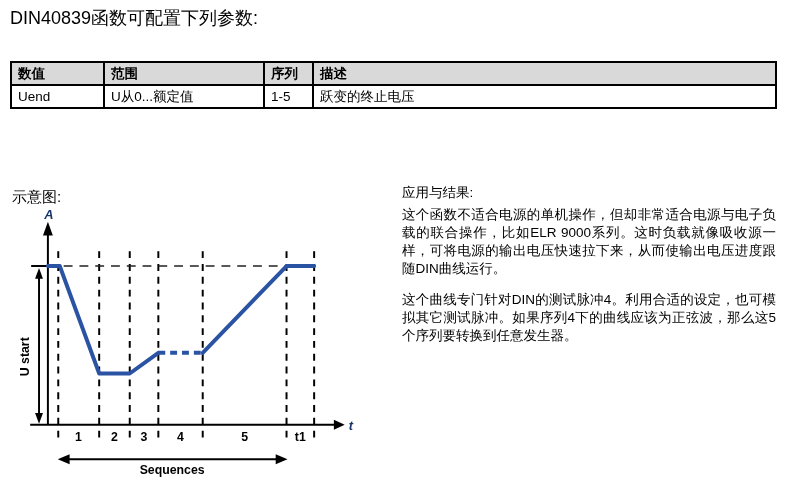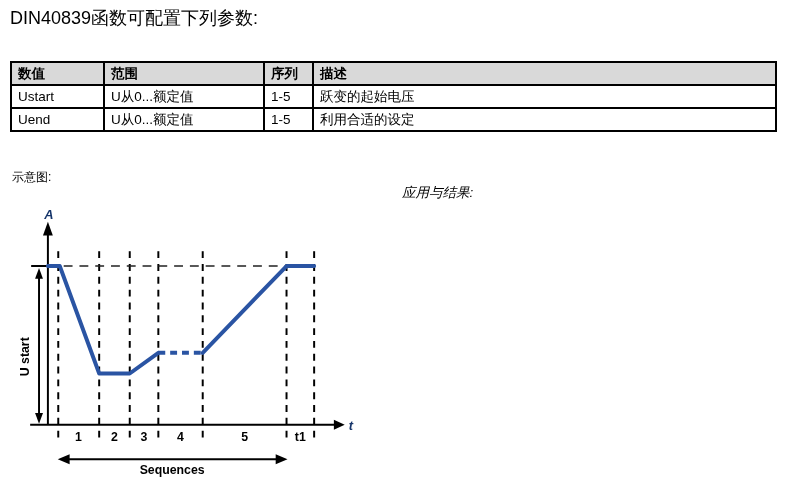--- a/index.html
+++ b/index.html
@@ -16,27 +16,27 @@
   .param-table th,.param-table td{
     border:2px solid #000;font-size:13.5px;padding:1px 6px;height:19px;
     text-align:left;overflow:hidden;white-space:nowrap;font-weight:normal;
     vertical-align:middle;
   }
   .param-table th{background:#d9d9d9;font-weight:bold;}
   .col-name{width:93px;}
   .col-range{width:160px;}
   .col-seq{width:49px;}
   .col-desc{width:463px;}
-  .schematic-label{position:absolute;left:12px;top:169px;font-size:12px;}
+  .schematic-label{position:absolute;left:12px;top:188px;font-size:15px;}
   .schematic{position:absolute;left:0;top:196px;width:365px;height:283px;}
   .right-col{
     position:absolute;left:402px;top:184px;width:374px;
     font-size:13.5px;line-height:18px;text-align:justify;
   }
-  .right-col .heading{margin:0 0 4px 0;font-style:italic;}
+  .right-col .heading{margin:0 0 4px 0;}
   .right-col p{margin:0 0 13px 0;}
   svg text{font-family:"Liberation Sans","DejaVu Sans",sans-serif;}
   .axis-label{font-size:13px;font-style:italic;font-weight:bold;fill:#17366b;}
   .diagram-bold{font-size:12.5px;font-weight:bold;fill:#000;}
 </style>
 </head>
 <body>
 
 <div class="doc-title">DIN40839函数可配置下列参数:</div>
 
@@ -48,30 +48,24 @@
       <col class="col-desc">
   </colgroup>
   <tbody>
       <tr>
     <th>数值</th>
     <th>范围</th>
     <th>序列</th>
     <th>描述</th>
   </tr>
   <tr>
-    <td>Ustart</td>
-    <td>U从0...额定值</td>
-    <td>1-5</td>
-    <td>跃变的起始电压</td>
-  </tr>
-  <tr>
     <td>Uend</td>
     <td>U从0...额定值</td>
     <td>1-5</td>
-    <td>利用合适的设定</td>
+    <td>跃变的终止电压</td>
   </tr>
 </tbody>
   </table>
 
 <div class="schematic-label">示意图:</div>
 
 <svg class="schematic" viewBox="0 0 365 287" width="365" height="287" xmlns="http://www.w3.org/2000/svg">
 
   <g stroke="#000" stroke-width="2" stroke-dasharray="7 6" fill="none">
     <line x1="56.5" y1="56" x2="56.5" y2="251"></line>
@@ -113,13 +107,15 @@
   </g>
 
   <line x1="63" y1="267" x2="282" y2="267" stroke="#000" stroke-width="2"></line>
   <polygon points="56,267 68,262 68,272" fill="#000"></polygon>
   <polygon points="289,267 277,262 277,272" fill="#000"></polygon>
   <text class="diagram-bold" x="172" y="282" text-anchor="middle">Sequences</text>
 </svg>
 
 <div class="right-col">
   <div class="heading">应用与结果:</div>
+  <p>这个函数不适合电源的单机操作，但却非常适合电源与电子负载的联合操作，比如ELR 9000系列。这时负载就像吸收源一样，可将电源的输出电压快速拉下来，从而使输出电压进度跟随DIN曲线运行。</p>
+  <p>这个曲线专门针对DIN的测试脉冲4。利用合适的设定，也可模拟其它测试脉冲。如果序列4下的曲线应该为正弦波，那么这5个序列要转换到任意发生器。</p>
 </div>
 
 </body></html>

